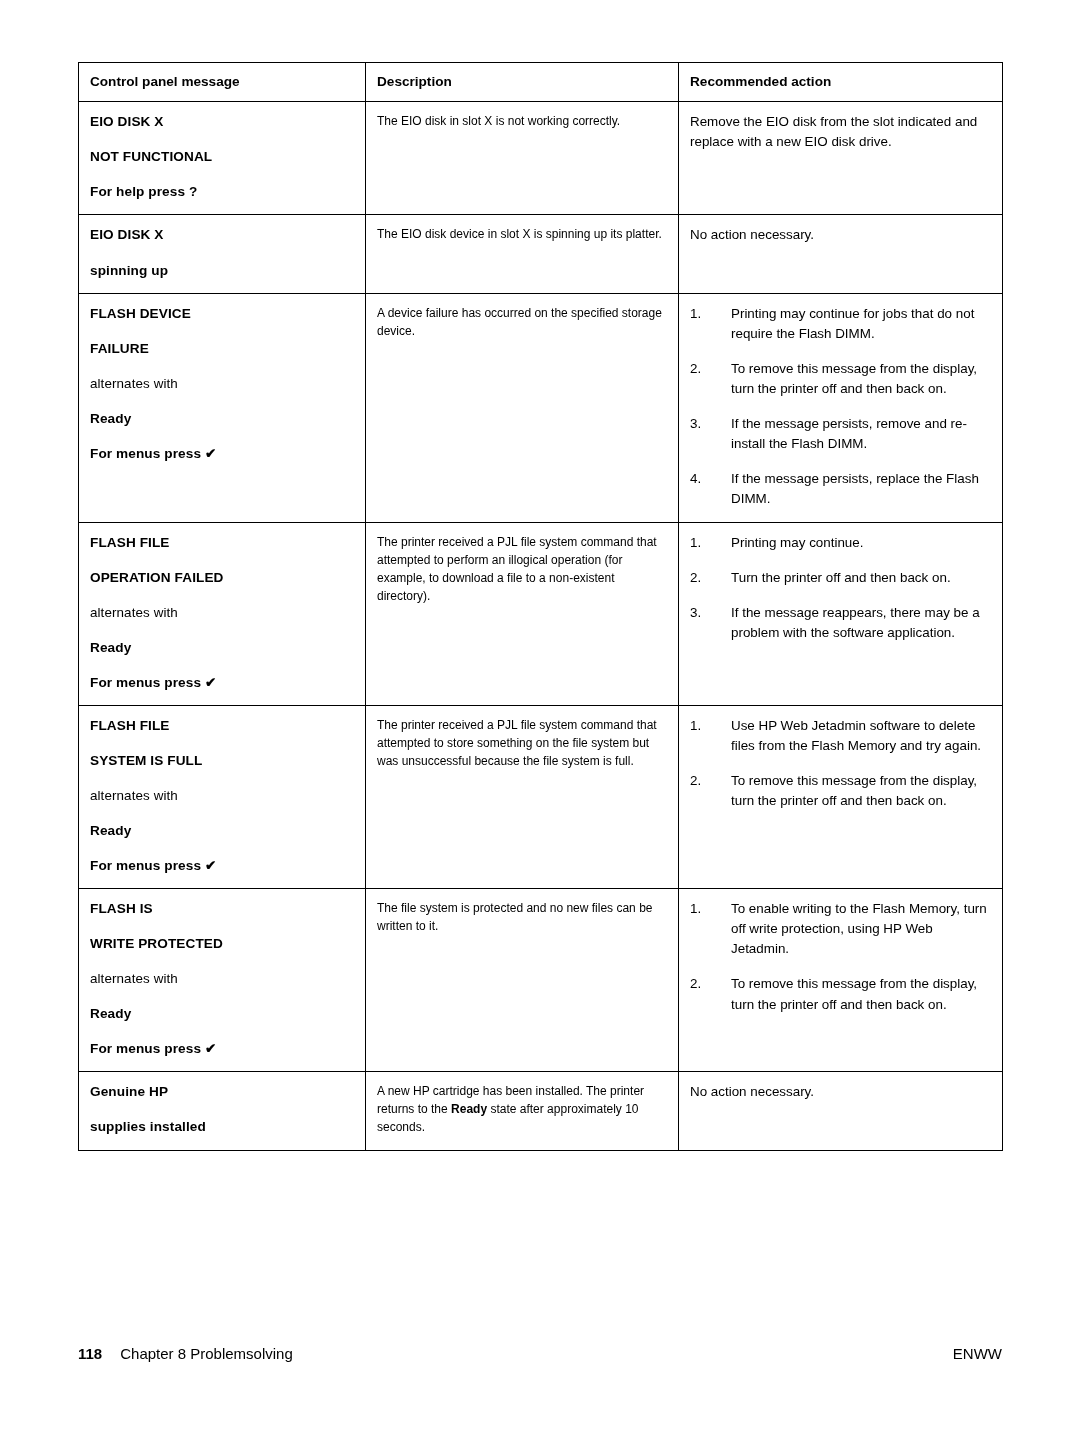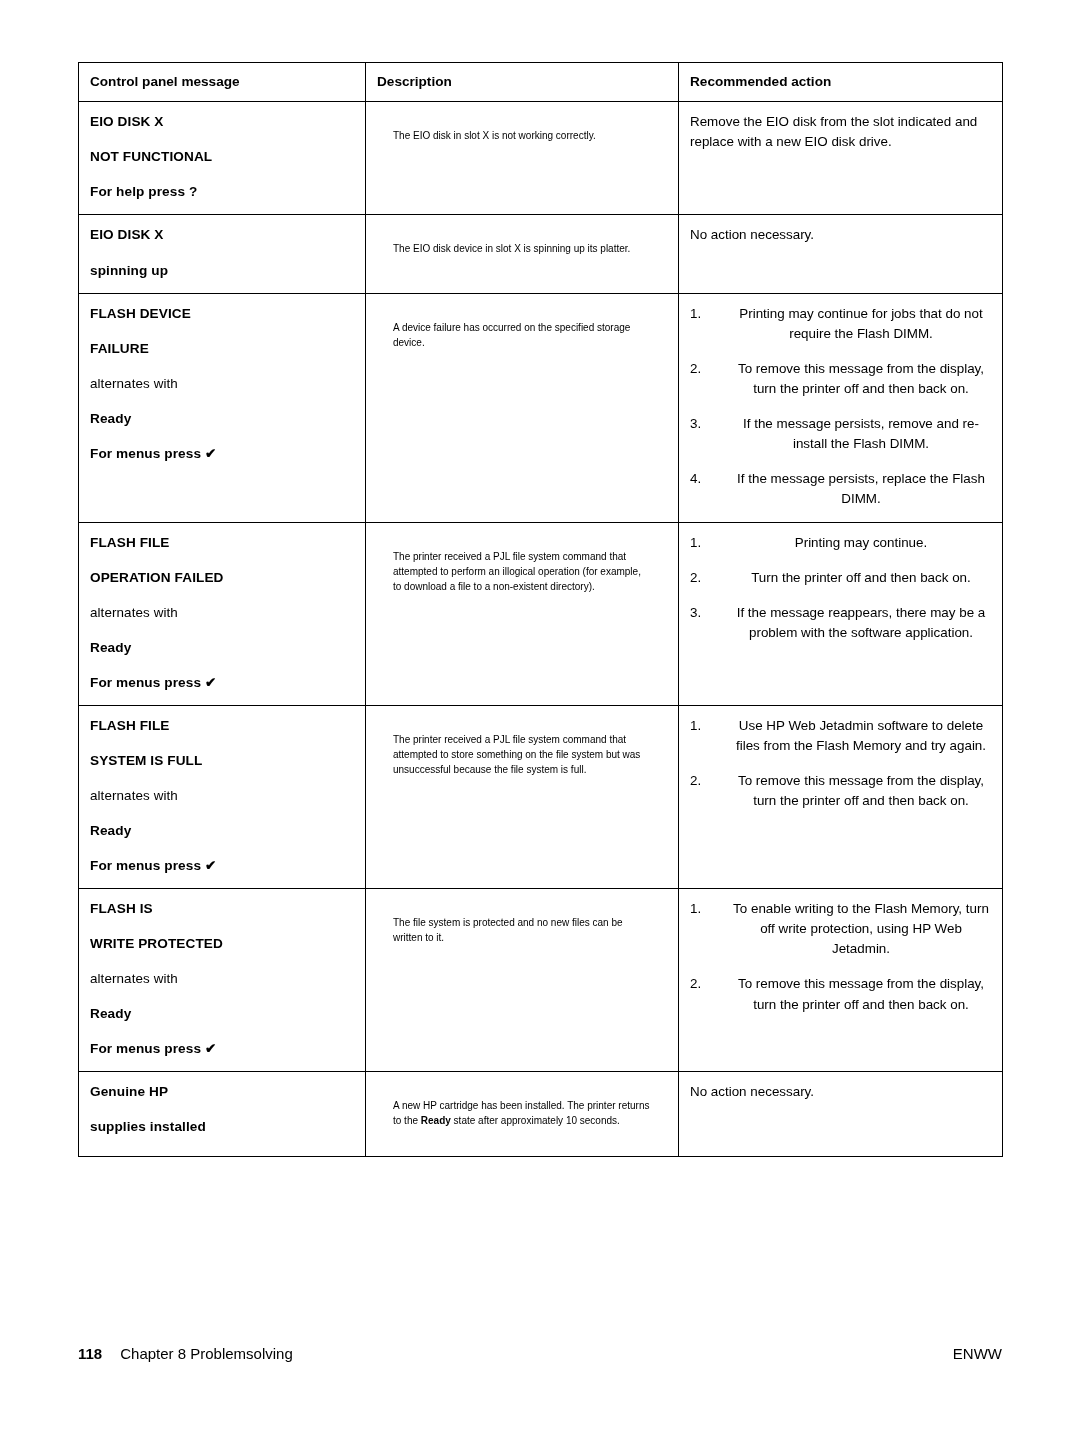--- a/index.html
+++ b/index.html
@@ -60,38 +60,37 @@
     letter-spacing: 0.1px;
   }
   .cp-line:last-child { margin-bottom: 0; }
   .cp-line.plain {
     font-weight: normal;
     font-size: 13.4px;
   }
 
   
   .desc-p {
-    margin: 16px;
-    font-size: 10px;
+    margin: 0;
+    font-size: 12px;
     line-height: 1.5;
   }
   .desc-p b { font-weight: bold; }
 
   
   .act-p {
     margin: 0;
     font-size: 13.4px;
     line-height: 1.5;
   }
   ol.act-list {
     margin: 0;
     padding: 0;
     list-style: none;
     counter-reset: actitem;
-    text-align: center;
   }
   ol.act-list > li {
     position: relative;
     padding-left: 41px;
     margin-bottom: 15px;
     font-size: 13.4px;
     line-height: 1.5;
   }
   ol.act-list > li:last-child { margin-bottom: 0; }
   ol.act-list > li::before {

